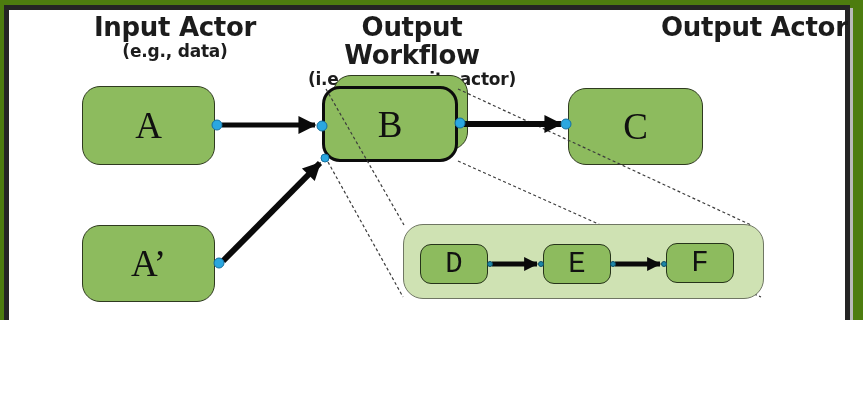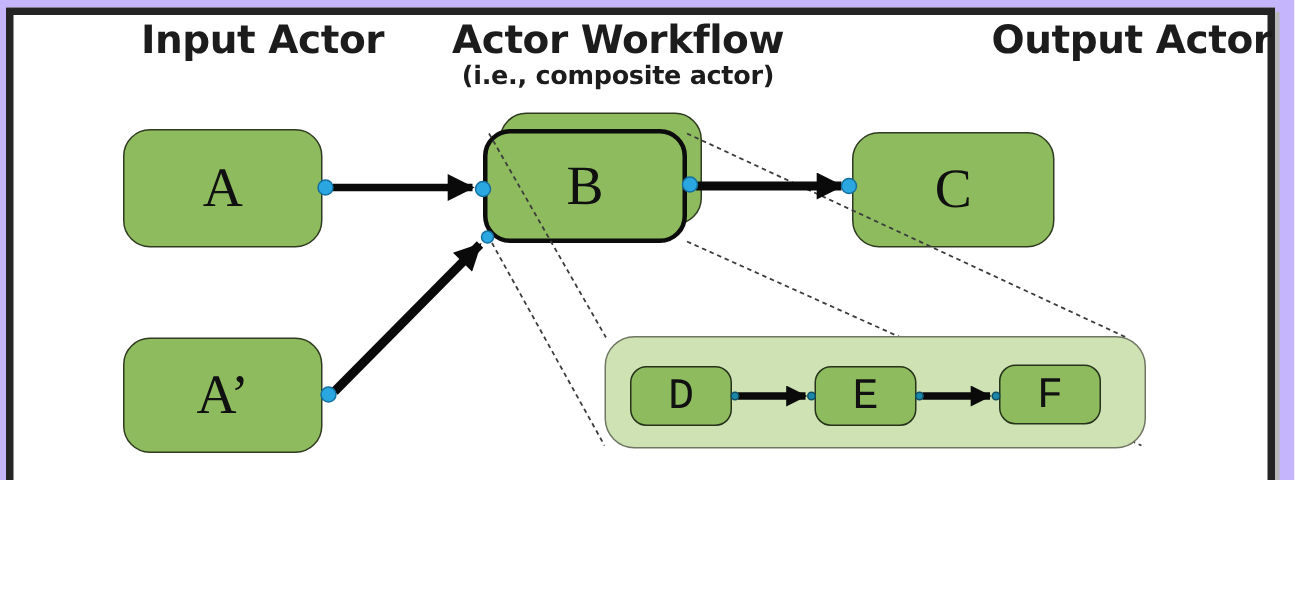--- a/index.html
+++ b/index.html
@@ -1,16 +1,16 @@
 <!DOCTYPE html>
 <html><head>
 <meta charset="utf-8">
 <style>
   html,body{margin:0;padding:0;background:#ffffff;}
-  .canvas{position:relative;width:863px;height:320px;background:#c4b5fd;overflow:hidden;
+  .canvas{position:relative;width:863px;height:320px;background:#4d7c0f;overflow:hidden;
           font-family:"DejaVu Sans","Liberation Sans",sans-serif;}
   .frame{position:absolute;left:4px;top:5px;width:846px;height:382px;
          border:5px solid #242424;box-sizing:border-box;background:#ffffff;
          box-shadow:3px 3px 0 #b9b9b9;}
   .hdr{position:absolute;text-align:center;color:#1c1c1c;z-index:1;}
   .hdr-title{font-size:26px;font-weight:bold;line-height:28px;letter-spacing:-0.3px;}
   .hdr-sub{font-size:17px;font-weight:bold;line-height:20px;letter-spacing:-0.2px;}
   .hdr.left{text-align:left;}
   .actor{position:absolute;background:#8dbb5e;border:1.6px solid #2f3a20;border-radius:18px;
           box-sizing:border-box;display:flex;align-items:center;justify-content:center;z-index:1;}
@@ -38,23 +38,24 @@
         border:1px solid #0e4f66;box-sizing:border-box;transform:translate(-50%,-50%);z-index:5;}
 </style>
 </head>
 <body>
 
 <div class="canvas">
   <div class="frame"></div>
 
   <div class="hdr" style="left:60px;top:13px;width:230px;">
     <div class="hdr-title">Input Actor</div>
+    <div class="hdr-sub">(e.g., data)</div>
   </div>
   <div class="hdr" style="left:292px;top:13px;width:240px;">
-    <div class="hdr-title">Actor Workflow</div>
+    <div class="hdr-title">Output Workflow</div>
     <div class="hdr-sub">(i.e., composite actor)</div>
   </div>
   <div class="hdr left" style="left:661px;top:13px;width:220px;">
     <div class="hdr-title">Output Actor</div>
   </div>
 
   <div class="actor" style="left:82px;top:86px;width:133px;height:79px;">
     <span class="actor-label">A</span>
   </div>
   <div class="actor" style="left:82px;top:225px;width:133px;height:77px;">

